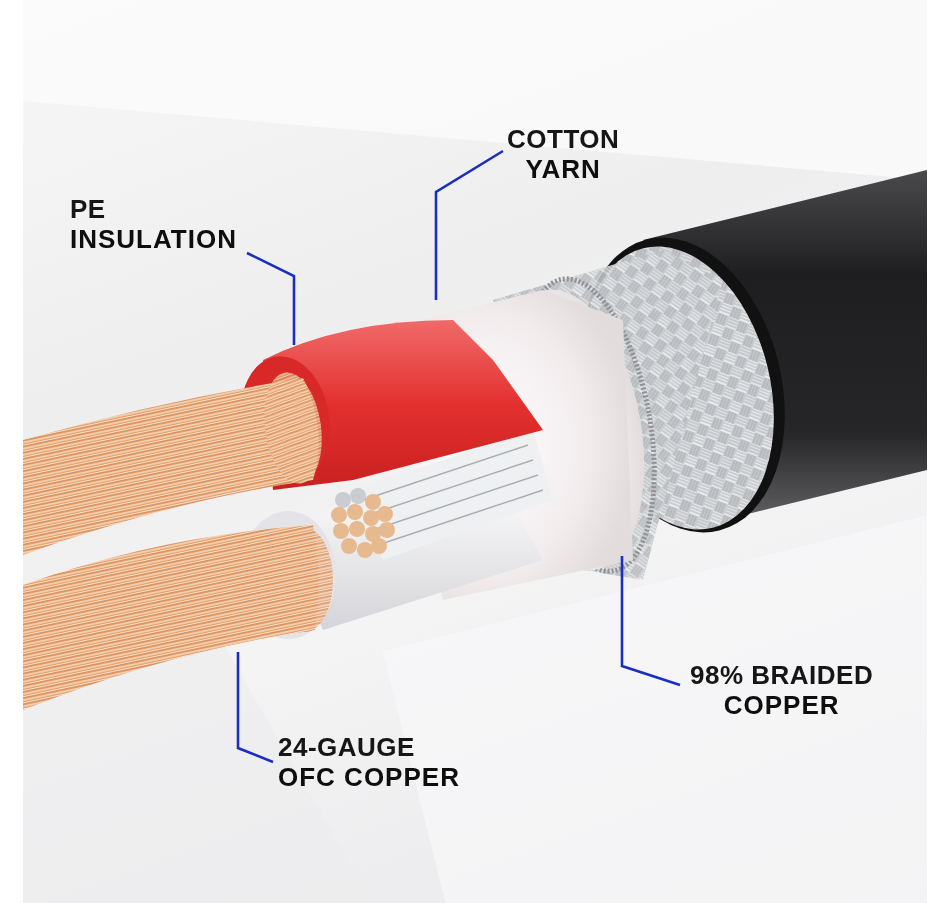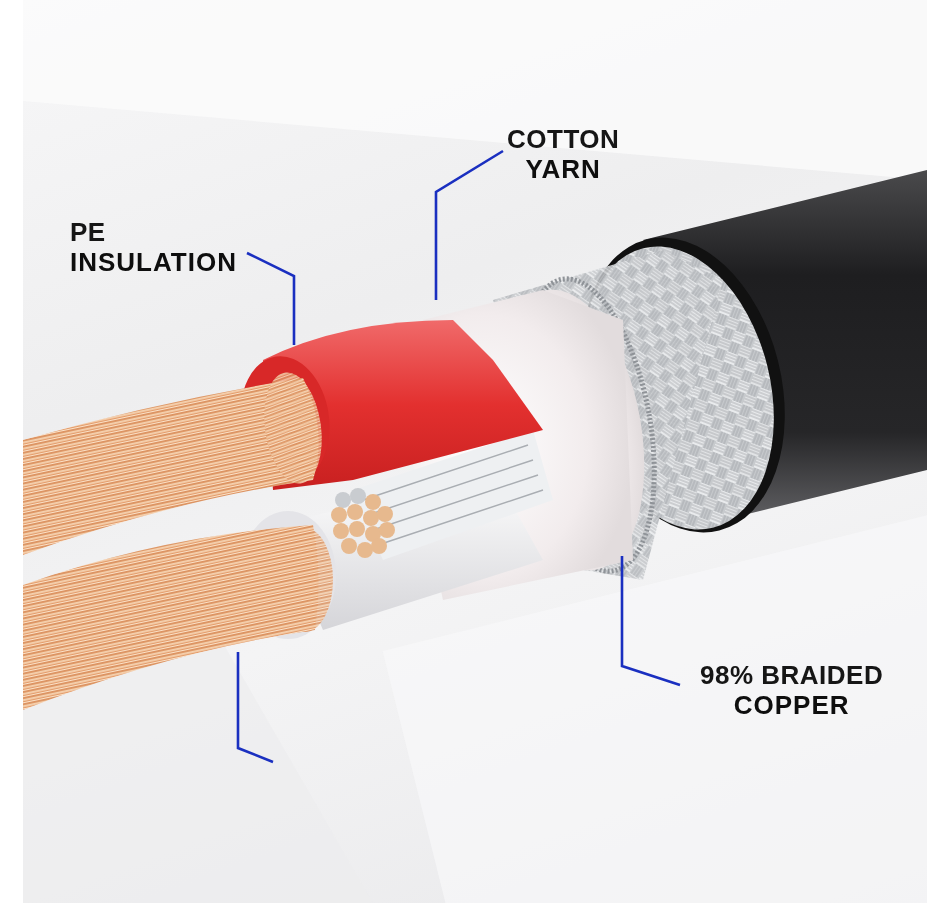--- a/index.html
+++ b/index.html
@@ -105,28 +105,32 @@
     <ellipse cx="282" cy="580" rx="28" ry="52" fill="url(#strands)" opacity="0.85"></ellipse>
 
     <g fill="none" stroke="#1a2fc0" stroke-width="2.6">
       <polyline points="224,253 271,276 271,345"></polyline>
       <polyline points="480,151 413,192 413,300"></polyline>
       <polyline points="599,556 599,666 657,685"></polyline>
       <polyline points="215,652 215,748 250,762"></polyline>
     </g>
   </svg>
 
-  <div class="label" style="left:47px;top:219px;">
+  <div class="label" style="left:47px;top:196px;">
     <span class="thin">PE</span>
     <span class="bold">INSULATION</span>
   </div>
 
   <div class="label" style="left:484px;top:126px;">
     <span class="thin">COTTON</span>
     <span class="bold">YARN</span>
   </div>
 
-  <div class="label" style="left:667px;top:662px;margin-left:10px;">
+  <div class="label" style="left:667px;top:662px;">
     <span class="thin">98% BRAIDED</span>
     <span class="bold">COPPER</span>
   </div>
 
+  <div class="label" style="left:255px;top:734px;">
+    <span class="thin">24-GAUGE</span>
+    <span class="bold">OFC COPPER</span>
+  </div>
 </div>
 
 </body></html>

